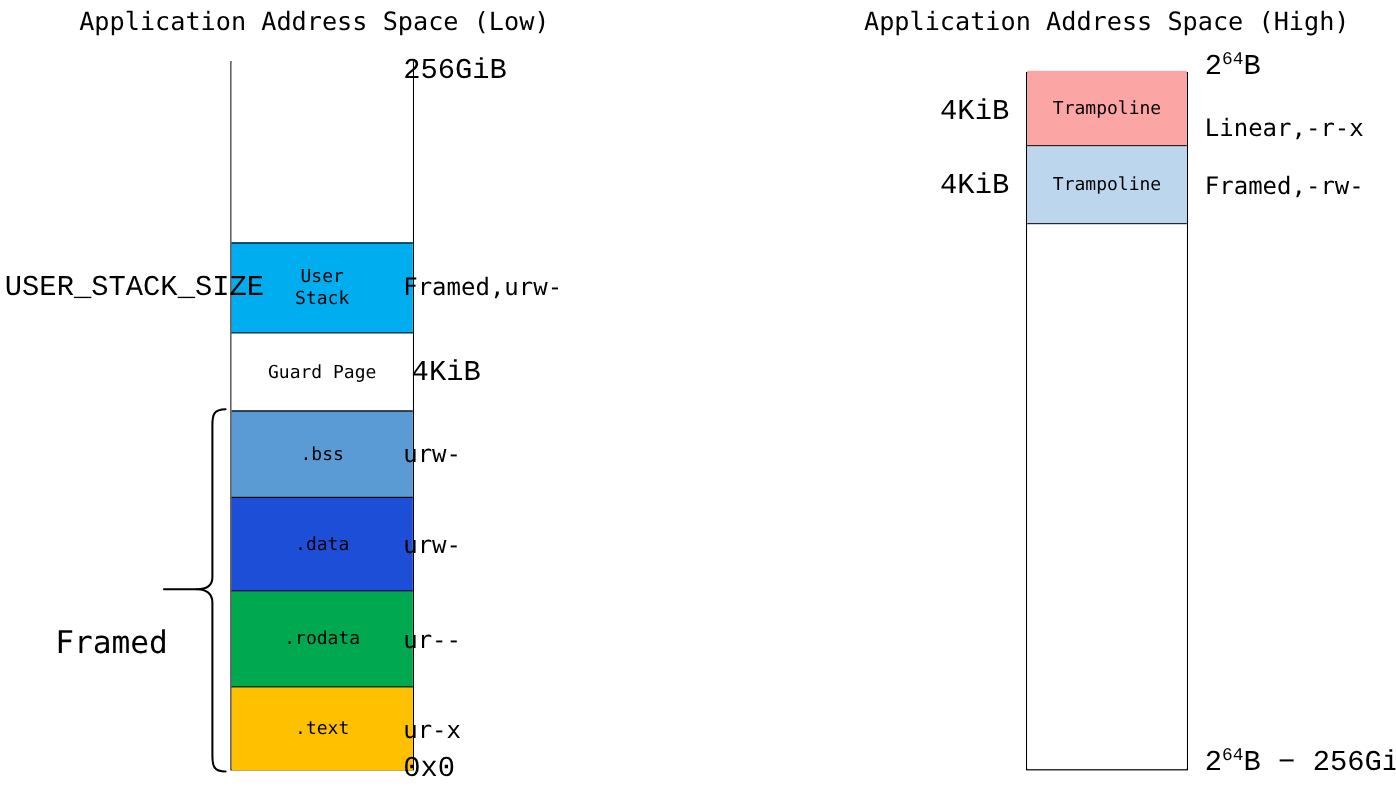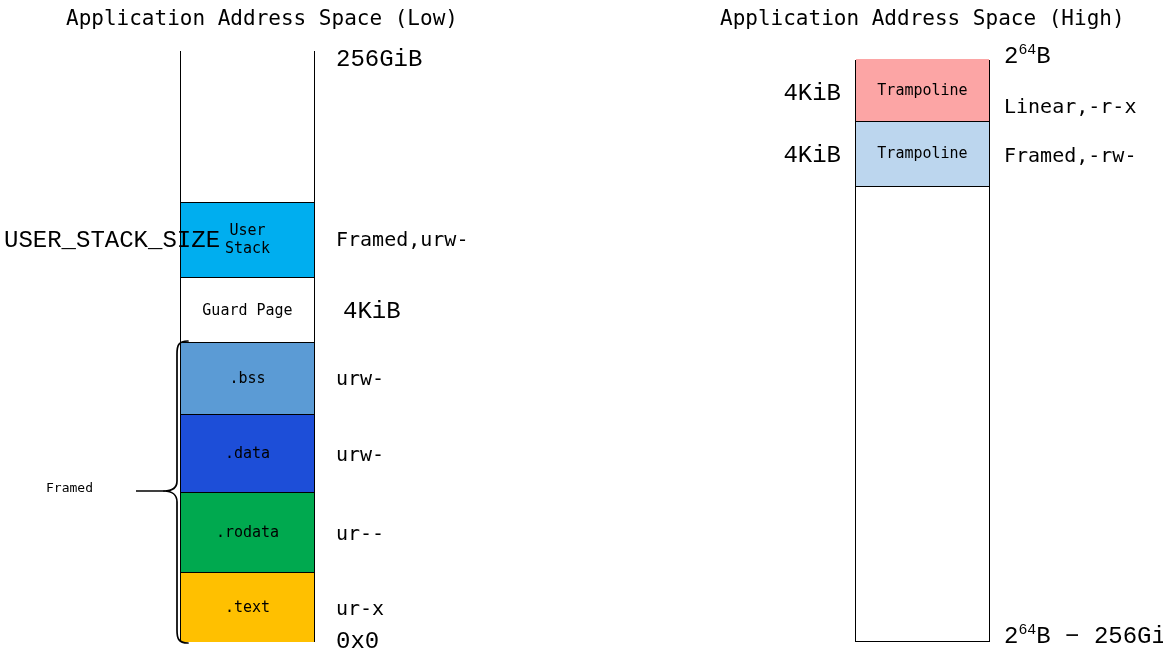--- a/index.html
+++ b/index.html
@@ -78,33 +78,34 @@
     font-size: 0.62em;
     vertical-align: super;
     line-height: 0;
   }
 
   
   .brace-wrap { position: absolute; }
   .brace-label {
     position: absolute;
     font-family: "DejaVu Sans Mono", "Liberation Mono", monospace;
-    font-size: 13px;
+    font-size: 26px;
     white-space: nowrap;
     line-height: 1;
+    margin-top: 42px;
   }
 </style>
 </head>
 <body>
 
 <div id="canvas">
 
   <div class="abs diagram-title mono" style="left:66px; top:8px;">Application Address Space (Low)</div>
 
-  <div class="mem-column" style="left:180px; top:51px; width:135px; height:591px;">
+  <div class="mem-column" style="left:192px; top:51px; width:153px; height:591px;">
 
     <div class="mem-block no-top" style="top:-1.6px; height:152px; background:#ffffff; border-bottom:none;">
       <span class="mem-label"></span>
     </div>
 
     <div class="mem-block" style="top:150px; height:76px; background:#00aeef;">
       <span class="mem-label">User
 Stack</span>
     </div>
 

